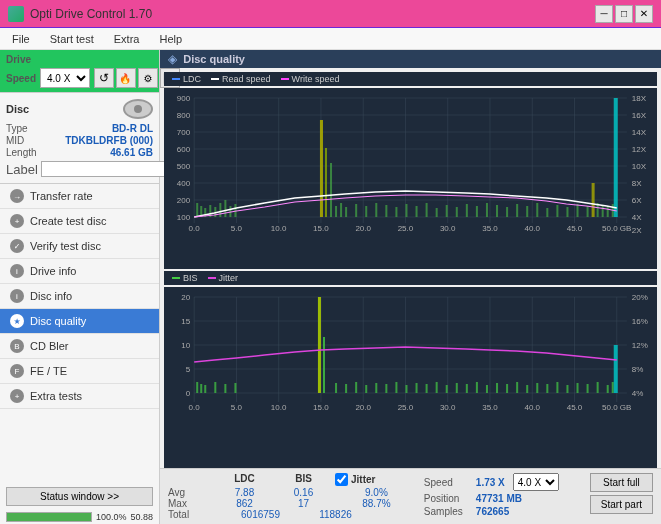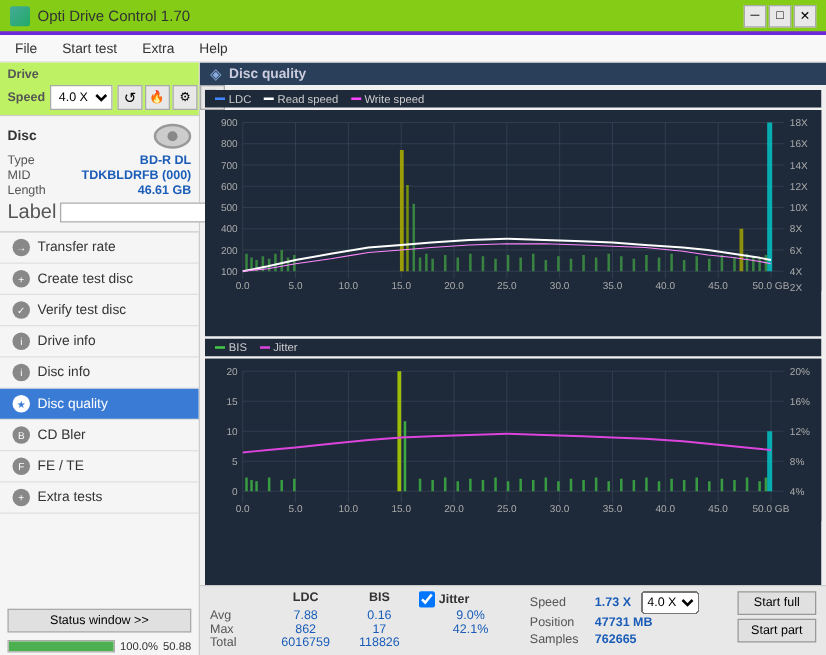--- a/index.html
+++ b/index.html
@@ -1,55 +1,55 @@
 <!DOCTYPE html>
 <html><head>
   <meta charset="utf-8">
   <style>
     * { box-sizing: border-box; margin: 0; padding: 0; }
     body { font-family: 'Segoe UI', Tahoma, sans-serif; font-size: 11px; background: #f0f0f0; width: 661px; height: 524px; overflow: hidden; }
     
     
-    .titlebar { background: #84cc16; display: flex; align-items: center; justify-content: space-between; padding: 4px 8px; height: 28px; border-bottom: 3px solid #6d28d9; }
+    .titlebar { background: #ec4899; display: flex; align-items: center; justify-content: space-between; padding: 4px 8px; height: 28px; border-bottom: 1px solid #6d28d9; }
     .titlebar-left { display: flex; align-items: center; gap: 6px; font-size: 12px; color: #333; }
     .titlebar-icon { width: 16px; height: 16px; background: #4a9; border-radius: 2px; }
     .titlebar-controls { display: flex; gap: 2px; }
     .titlebar-btn { width: 18px; height: 18px; border: 1px solid #aaa; background: #e8e8e8; cursor: pointer; font-size: 10px; display: flex; align-items: center; justify-content: center; }
 
     
     .menubar { background: #f8f8f8; display: flex; gap: 12px; padding: 2px 8px; border-bottom: 1px solid #ddd; height: 22px; align-items: center; }
     .menubar-item { font-size: 11px; color: #333; cursor: pointer; padding: 1px 4px; }
 
     
     .main-layout { display: flex; height: calc(524px - 50px); }
 
     
     .sidebar { width: 160px; background: #f5f5f5; border-right: 1px solid #ccc; display: flex; flex-direction: column; }
 
     
-    .drive-section { padding: 4px 6px; background: #bef264; border-bottom: 1px solid #ccc; }
+    .drive-section { padding: 4px 6px; background: #22c55e; border-bottom: 1px solid #ccc; }
     .drive-label { font-size: 10px; color: #555; margin-bottom: 2px; font-weight: bold; }
     .drive-select-row { display: flex; align-items: center; gap: 3px; }
     .drive-select { flex: 1; font-size: 10px; background: white; border: 1px solid #aaa; padding: 1px 2px; height: 20px; }
     .drive-eject-btn { width: 20px; height: 20px; background: #e8e8e8; border: 1px solid #aaa; display: flex; align-items: center; justify-content: center; cursor: pointer; font-size: 10px; }
     .speed-row { display: flex; align-items: center; gap: 4px; margin-top: 3px; }
     .speed-label { font-size: 10px; color: #555; font-weight: bold; }
     .speed-select { font-size: 10px; background: white; border: 1px solid #aaa; padding: 1px 2px; height: 20px; width: 50px; }
     .speed-btns { display: flex; gap: 2px; }
     .speed-btn { width: 20px; height: 20px; background: #e8e8e8; border: 1px solid #aaa; display: flex; align-items: center; justify-content: center; cursor: pointer; }
 
     
     .disc-panel { padding: 6px; border-bottom: 1px solid #ccc; background: #f5f5f5; }
     .disc-header { display: flex; align-items: center; justify-content: space-between; margin-bottom: 4px; }
     .disc-title { font-weight: bold; font-size: 11px; color: #333; }
     .disc-row { display: flex; justify-content: space-between; margin-bottom: 1px; font-size: 10px; }
     .disc-row-label { color: #555; }
     .disc-row-value { color: #1a5cb8; font-weight: bold; text-align: right; }
     .label-row { display: flex; align-items: center; gap: 3px; margin-top: 3px; }
-    .label-text { font-size: 16px; color: #555; }
+    .label-text { font-size: 13px; color: #555; }
     .label-input { flex: 1; height: 16px; font-size: 10px; border: 1px solid #aaa; padding: 0 2px; }
     .label-btn { width: 16px; height: 16px; background: #e8e8e8; border: 1px solid #aaa; cursor: pointer; display: flex; align-items: center; justify-content: center; font-size: 9px; }
 
     
     .nav-items { flex: 1; overflow: hidden; }
     .nav-item { padding: 5px 10px; font-size: 11px; cursor: pointer; color: #333; display: flex; align-items: center; gap: 6px; border-bottom: 1px solid #e0e0e0; }
     .nav-item.active { background: #3a7bd5; color: white; }
     .nav-item-icon { width: 14px; height: 14px; border-radius: 50%; background: #888; display: flex; align-items: center; justify-content: center; font-size: 8px; color: white; flex-shrink: 0; }
     .nav-item.active .nav-item-icon { background: white; color: #3a7bd5; }
 
@@ -456,24 +456,24 @@
             <span style="color:#555;text-align:left;">Avg</span>
             <span style="color:#1a5cb8;">7.88</span>
             <span style="color:#1a5cb8;">0.16</span>
             <span style="color:#1a5cb8;">9.0%</span>
           </div>
 
           <div style="display:grid;grid-template-columns:45px 55px 55px 1fr;gap:0 4px;font-size:10px;text-align:center;">
             <span style="color:#555;text-align:left;">Max</span>
             <span style="color:#1a5cb8;">862</span>
             <span style="color:#1a5cb8;">17</span>
-            <span style="color:#1a5cb8;">42.1%</span>
-          </div>
-
-          <div style="display:grid;grid-template-columns:45px 55px 55px 1fr;gap:0 4px;font-size:10px;text-align:center;">
+            <span style="color:#1a5cb8;">88.7%</span>
+          </div>
+
+          <div style="display:grid;grid-template-columns:45px 55px 55px 1fr;gap:0 20px;font-size:10px;text-align:center;">
             <span style="color:#555;text-align:left;">Total</span>
             <span style="color:#1a5cb8;">6016759</span>
             <span style="color:#1a5cb8;">118826</span>
             <span></span>
           </div>
         </div>
 
         <div style="display:flex;flex-direction:column;gap:2px;min-width:160px;">
 
           <div style="display:flex;align-items:center;gap:4px;font-size:10px;">

